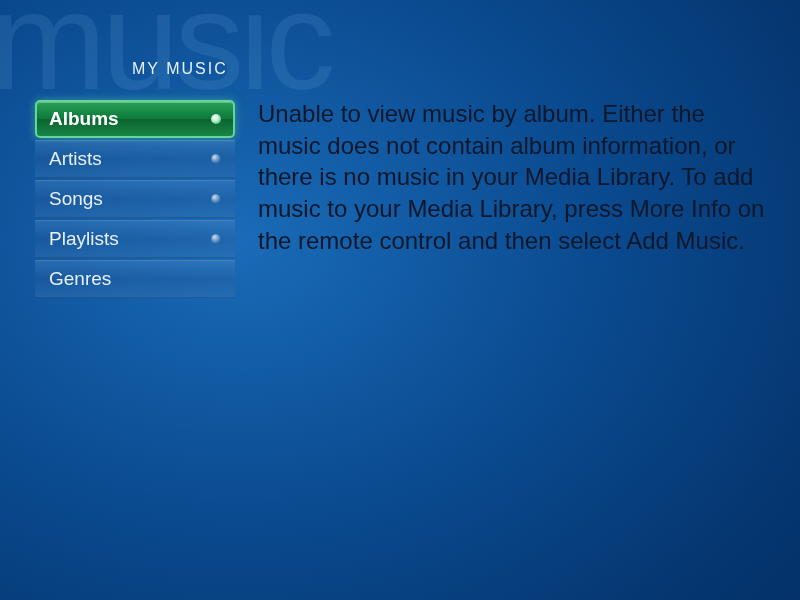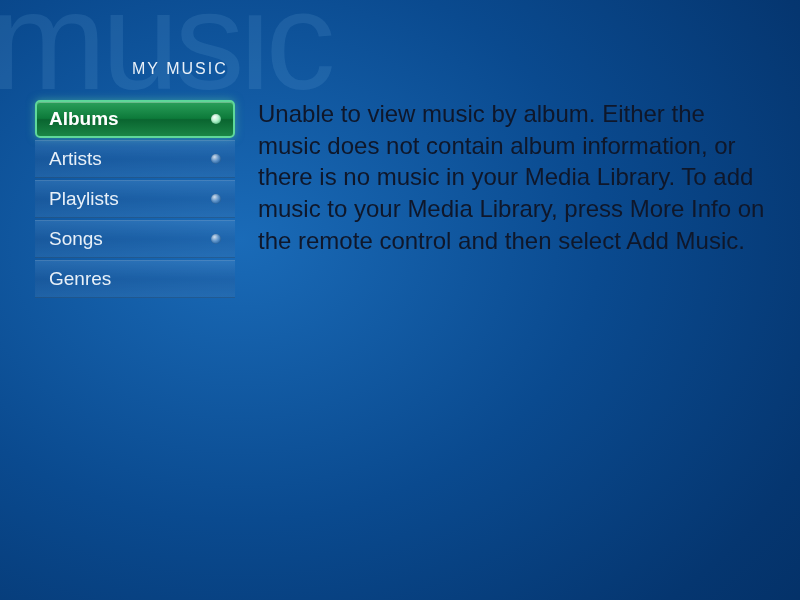--- a/index.html
+++ b/index.html
@@ -98,25 +98,25 @@
 <div class="sidebar" id="sidebar">
     <div class="sidebar-item selected">
       <span>Albums</span>
       <span class="radio-dot"></span>
     </div>
     <div class="sidebar-item">
       <span>Artists</span>
       <span class="radio-dot"></span>
     </div>
     <div class="sidebar-item">
-      <span>Playlists</span>
+      <span>Songs</span>
       <span class="radio-dot"></span>
     </div>
     <div class="sidebar-item">
-      <span>Songs</span>
+      <span>Playlists</span>
       <span class="radio-dot"></span>
     </div>
     <div class="sidebar-item">
       <span>Genres</span>
     </div>
   </div>
 
 <div class="main-content">Unable to view music by album. Either the music does not contain album information, or there is no music in your Media Library. To add music to your Media Library, press More Info on the remote control and then select Add Music.</div>
 
 </body></html>

